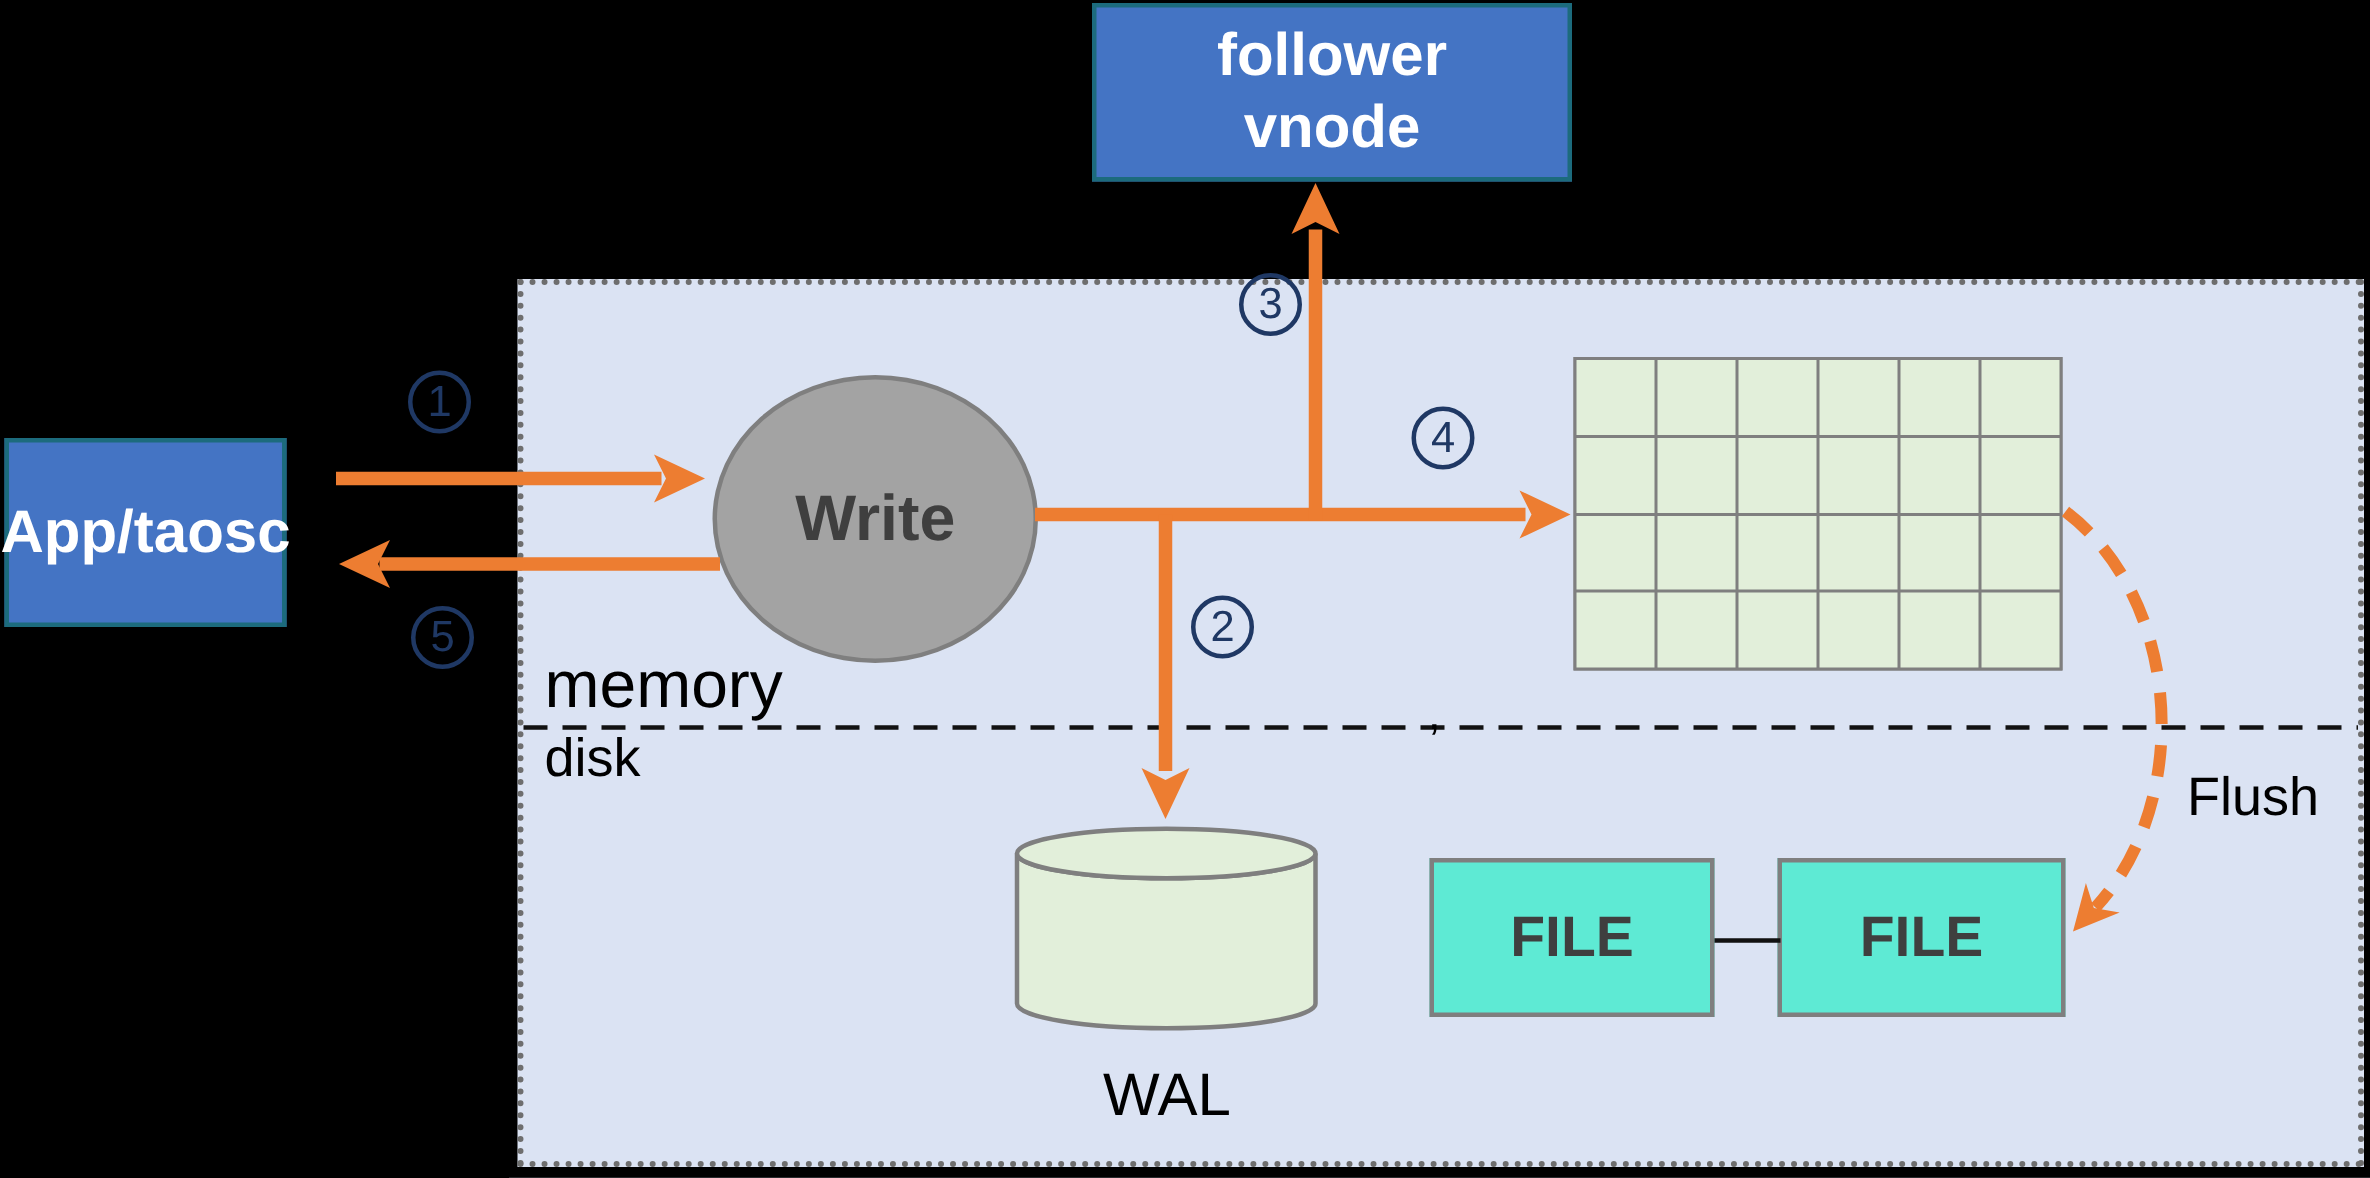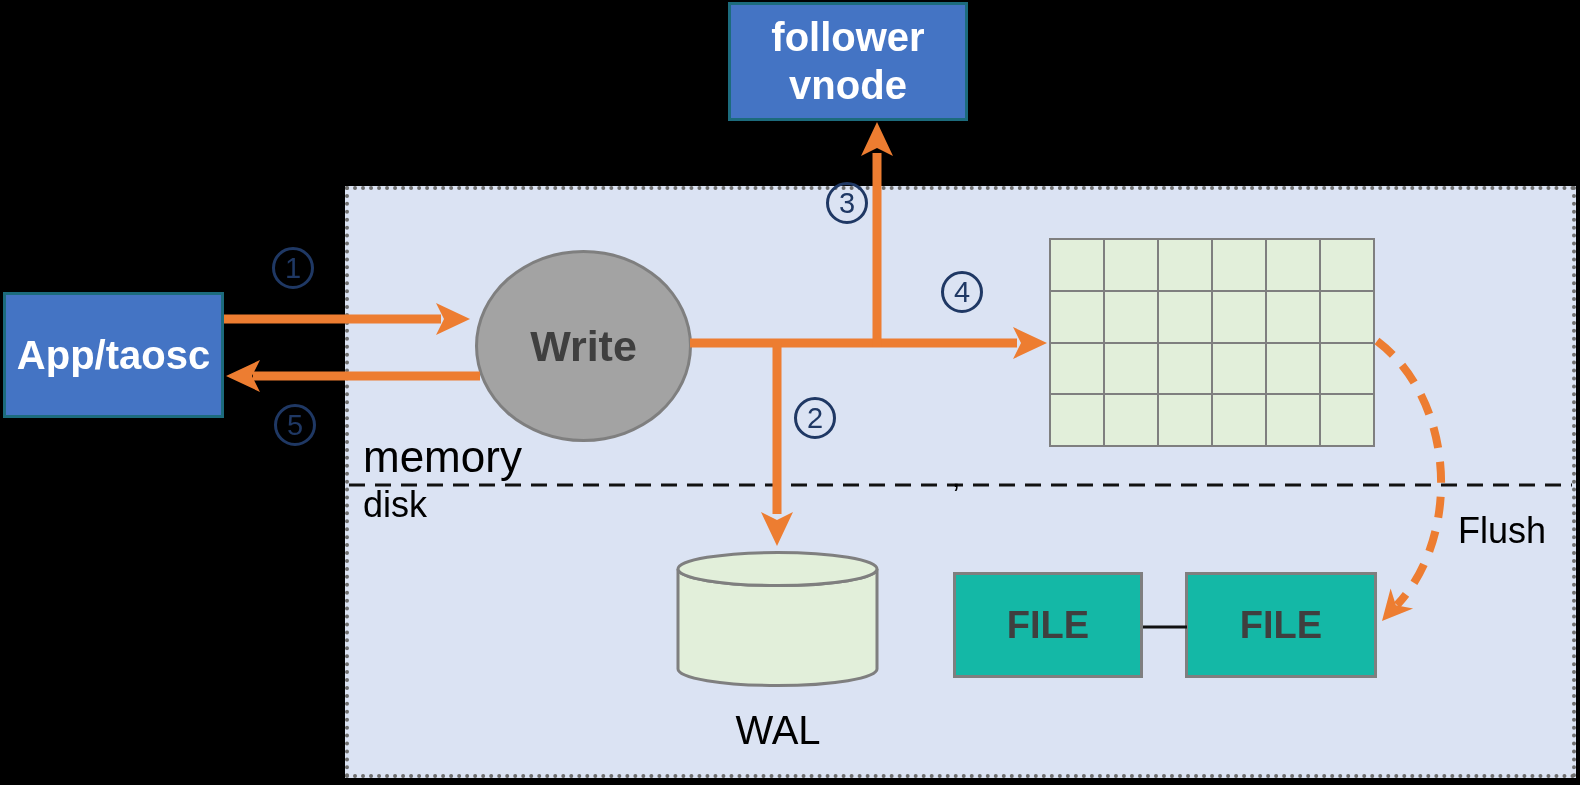--- a/index.html
+++ b/index.html
@@ -11,40 +11,40 @@
   .panel {
     position:absolute; left:345px; top:186px; width:1231px; height:592px;
     background:#dbe3f3; border:4px dotted #6e6e6e; box-sizing:border-box;
   }
   
   .bluebox {
     position:absolute; background:#4474c4; border:3px solid #1c6b7d; box-sizing:border-box;
     color:#fff; font-weight:bold; display:flex; align-items:center; justify-content:center;
     text-align:center;
   }
-  .app-box   { left:3px;  top:292px; width:221px; height:126px; font-size:40px; }
-  .follower-box { left:728px; top:2px; width:240px; height:119px; font-size:40px; line-height:1.18; }
+  .app-box   { left:3px;  top:292px; width:188px; height:126px; font-size:40px; }
+  .follower-box { left:728px; top:2px; width:320px; height:119px; font-size:40px; line-height:1.18; }
   .follower-box span { display:block; }
   
   .write-circle {
     position:absolute; left:475px; top:250px; width:217px; height:192px;
     background:#a3a3a3; border:3px solid #7f7f7f; border-radius:50%; box-sizing:border-box;
     display:flex; align-items:center; justify-content:center;
     font-size:43px; font-weight:bold; color:#3f3f3f;
   }
   
   .memtable {
     position:absolute; left:1049px; top:238px; width:326px; height:209px;
     display:grid; grid-auto-rows:1fr; background:#7f7f7f;
     border:2px solid #7f7f7f; box-sizing:border-box; gap:2px;
   }
   .memtable .cell { background:#e2efda; }
   
   .filebox {
-    position:absolute; background:#14b8a6; border:3px solid #7f7f7f; box-sizing:border-box;
+    position:absolute; background:#5eead4; border:3px solid #7f7f7f; box-sizing:border-box;
     display:flex; align-items:center; justify-content:center;
     font-size:38px; font-weight:bold; color:#3f3f3f;
   }
   .file1 { left:953px;  top:572px; width:190px; height:106px; }
   .file2 { left:1185px; top:572px; width:192px; height:106px; }
   
   .lbl { position:absolute; color:#000; }
   .lbl-memory { left:363px; top:432px; font-size:44px; }
   .lbl-disk   { left:363px; top:484px; font-size:36px; }
   .lbl-wal    { left:678px; top:708px; width:200px; text-align:center; font-size:40px; }

